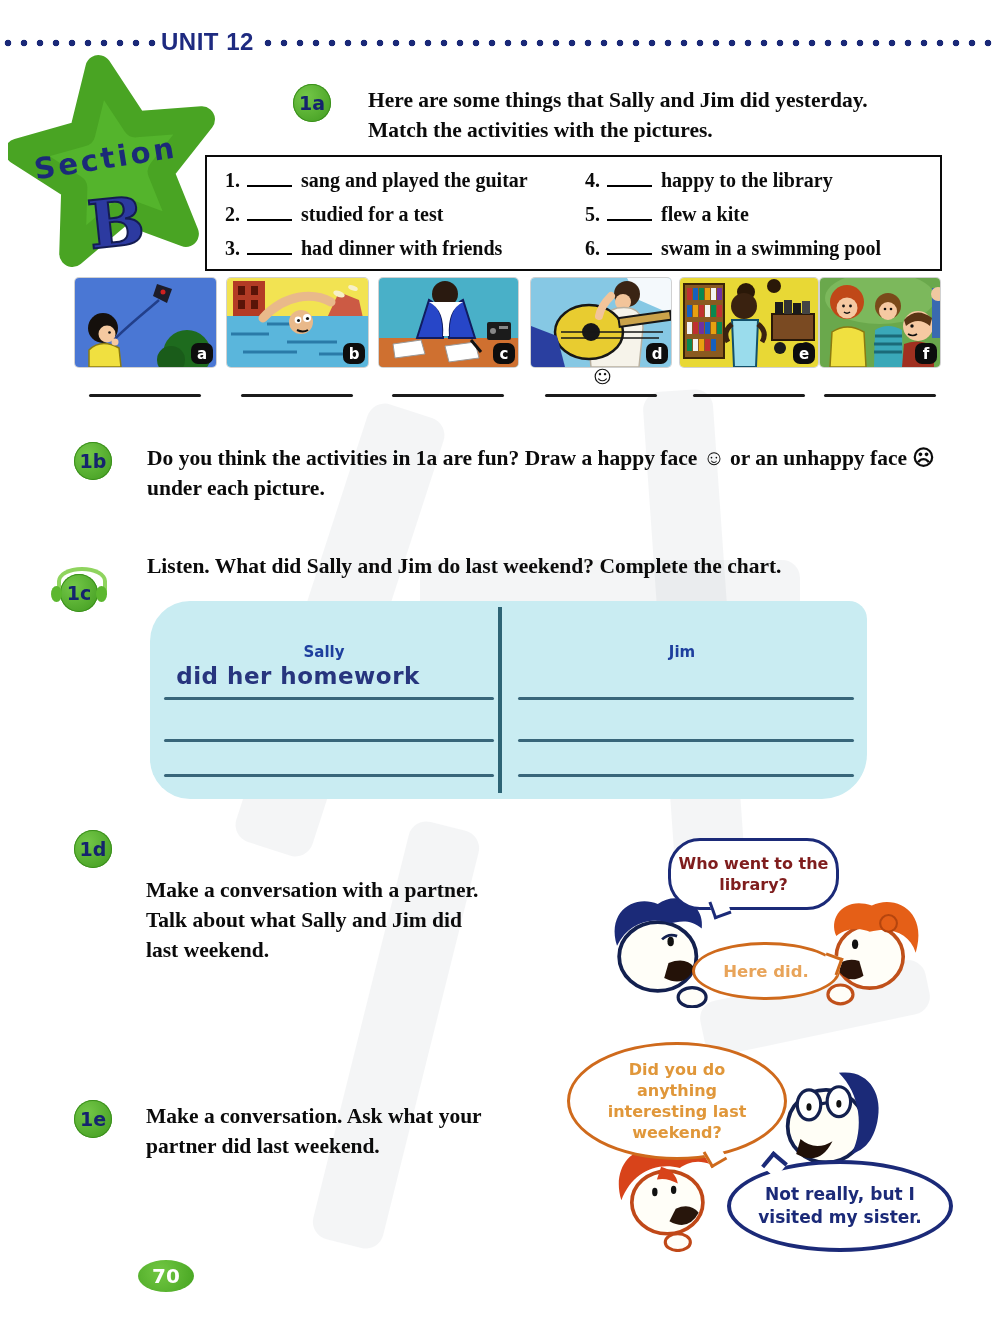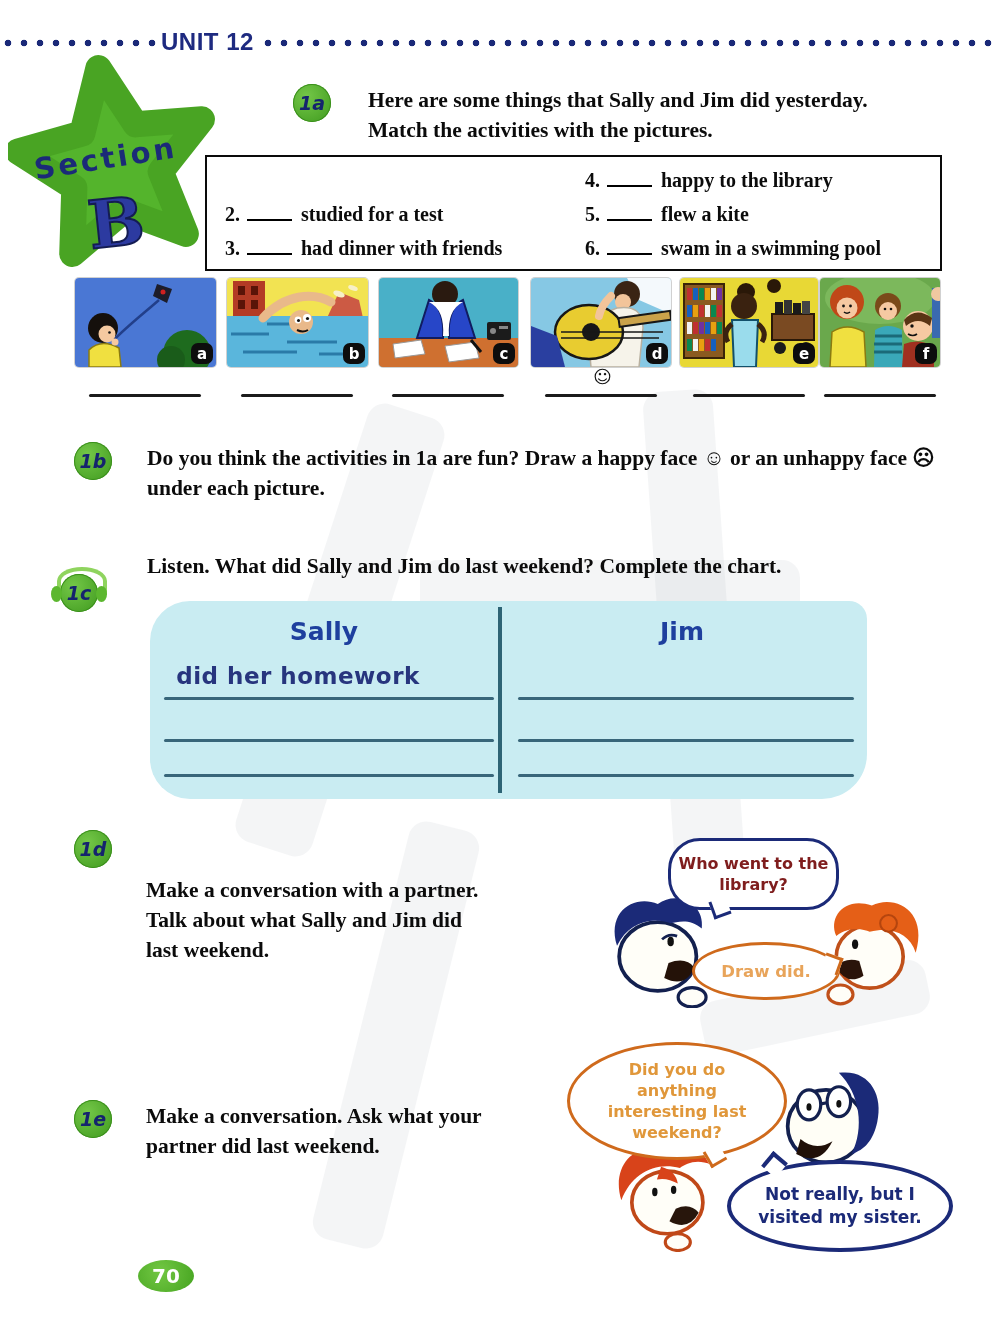--- a/index.html
+++ b/index.html
@@ -14,21 +14,21 @@
   .dots{position:absolute;top:38px;height:10px;
         background-image:radial-gradient(circle,#1b2a78 3.1px,rgba(27,42,120,0) 3.6px);
         background-size:16px 10px;background-repeat:repeat-x;background-position:left center;}
   .unit-label{position:absolute;left:161px;top:28px;font-family:"Liberation Sans",sans-serif;
         font-weight:800;font-size:24px;color:#1e2a80;letter-spacing:.5px;}
 
   
   .badge{position:absolute;width:38px;height:38px;border-radius:50%;
         background:radial-gradient(circle at 35% 32%,#74c748,#3f9a1e);
         display:flex;align-items:center;justify-content:center;
-        font-family:"DejaVu Sans",sans-serif;font-weight:bold;font-style:italic;
+        font-family:"DejaVu Sans",sans-serif;font-weight:bold;
         font-size:19px;color:#15236e;box-shadow:inset 0 0 0 1px #3a8f1b;}
   .phone-band{position:absolute;left:-3px;top:-7px;width:42px;height:24px;
         border:4px solid #8fd45e;border-bottom:none;border-radius:50% 50% 0 0;}
   .phone-ear{position:absolute;width:11px;height:16px;border-radius:50%;
         background:#5cb72f;top:12px;}
   .phone-ear.l{left:-9px;} .phone-ear.r{right:-9px;}
 
   
   .instr{position:absolute;font-weight:bold;font-size:21.5px;line-height:30px;color:#0b0b0b;}
 
@@ -47,22 +47,22 @@
         color:#fff;border-radius:7px;font:bold 15px "DejaVu Sans",sans-serif;
         display:flex;align-items:center;justify-content:center;}
   .ans-line{position:absolute;top:394px;width:112px;height:3px;background:#1b1b1b;border-radius:2px;}
   .ans-smiley{position:absolute;left:593px;top:366px;font-family:"DejaVu Sans",sans-serif;
         font-size:18px;color:#111;}
 
   
   .chart{position:absolute;left:150px;top:601px;width:717px;height:198px;background:#c9ecf2;
         border-radius:40px 18px 45px 40px;}
   .chart-divider{position:absolute;left:348px;top:6px;width:4px;height:186px;background:#2e6475;}
-  .chart-header{position:absolute;top:16px;font-family:"DejaVu Sans",sans-serif;font-weight:bold;
-        font-size:25px;color:#1e3f9e;text-align:center;}
+  .chart-header{position:absolute;top:42px;font-family:"DejaVu Sans",sans-serif;font-weight:bold;
+        font-size:15px;color:#1e3f9e;text-align:center;}
   .chart-example{position:absolute;left:0;top:62px;width:296px;text-align:center;
         font-family:"DejaVu Sans",sans-serif;font-weight:bold;font-size:23px;color:#27357e;
         letter-spacing:.5px;}
   .c-line{position:absolute;height:2.5px;background:#38667a;border-radius:2px;}
 
   
   .bubble{position:absolute;background:#fff;display:flex;align-items:center;justify-content:center;
         text-align:center;font-family:"DejaVu Sans",sans-serif;}
   .bubble:after{content:"";position:absolute;width:15px;height:15px;background:#fff;}
   .b-q1{border:3.5px solid #1b2a78;border-radius:32px;color:#7f1d1d;
@@ -104,20 +104,23 @@
   <text x="28" y="126" transform="rotate(-9 28 126)" font-family="DejaVu Sans,sans-serif" font-size="29" font-weight="bold" fill="#1b2a78" letter-spacing="3">Section</text>
   <text x="80" y="192" transform="rotate(-6 108 170)" font-family="DejaVu Serif,serif" font-size="66" font-weight="bold" fill="#2c3aa0" stroke="#141c52" stroke-width="2">B</text>
 </svg>
 
 <div class="badge" style="left:293px;top:84px;">
   <span>1a</span>
 </div>
 <div class="instr" style="left:368px;top:85px;width:552px;">Here are some things that Sally and Jim did yesterday. Match the activities with the pictures.</div>
 
 <div class="items-box">
+  <div class="item" style="left:18px;top:12px;">
+    <span>1.</span><span class="blank"></span><span>sang and played the guitar</span>
+  </div>
   <div class="item" style="left:18px;top:46px;">
     <span>2.</span><span class="blank"></span><span>studied for a test</span>
   </div>
   <div class="item" style="left:18px;top:80px;">
     <span>3.</span><span class="blank"></span><span>had dinner with friends</span>
   </div>
   <div class="item" style="left:378px;top:12px;">
     <span>4.</span><span class="blank"></span><span>happy to the library</span>
   </div>
   <div class="item" style="left:378px;top:46px;">
@@ -329,21 +332,21 @@
     <path d="M88,58 C100,18 68,2 46,13 C20,4 4,24 12,42 C26,32 38,36 44,38 C66,33 82,40 88,58 Z" fill="#e55f17"></path>
     <circle cx="62" cy="30" r="8" fill="#e55f17" stroke="#b5450e" stroke-width="2"></circle>
     <ellipse cx="30" cy="50" rx="3" ry="4.5" fill="#111"></ellipse>
     <path d="M34,66 Q20,62 12,72 Q22,90 38,80 Z" fill="#2a140a"></path>
     <ellipse cx="16" cy="98" rx="12" ry="9" fill="#fffef8" stroke="#c0501a" stroke-width="3"></ellipse>
   </svg>
   <div class="bubble b-q1" style="left:68px;top:8px;width:165px;height:66px;">
     <span>Who went to the library?</span>
   </div>
   <div class="bubble b-a1" style="left:92px;top:112px;width:142px;height:52px;">
-    <span>Draw did.</span>
+    <span>Here did.</span>
   </div>
 </div>
 
 <div class="badge" style="left:74px;top:1100px;">
   <span>1e</span>
 </div>
 <div class="instr" style="left:146px;top:1101px;width:340px;">Make a conversation. Ask what your partner did last weekend.</div>
 
 <div class="abs" style="left:555px;top:1038px;width:400px;height:215px;">
   <svg class="abs" style="left:58px;top:96px;" width="115" height="118" viewBox="0 0 110 110">

